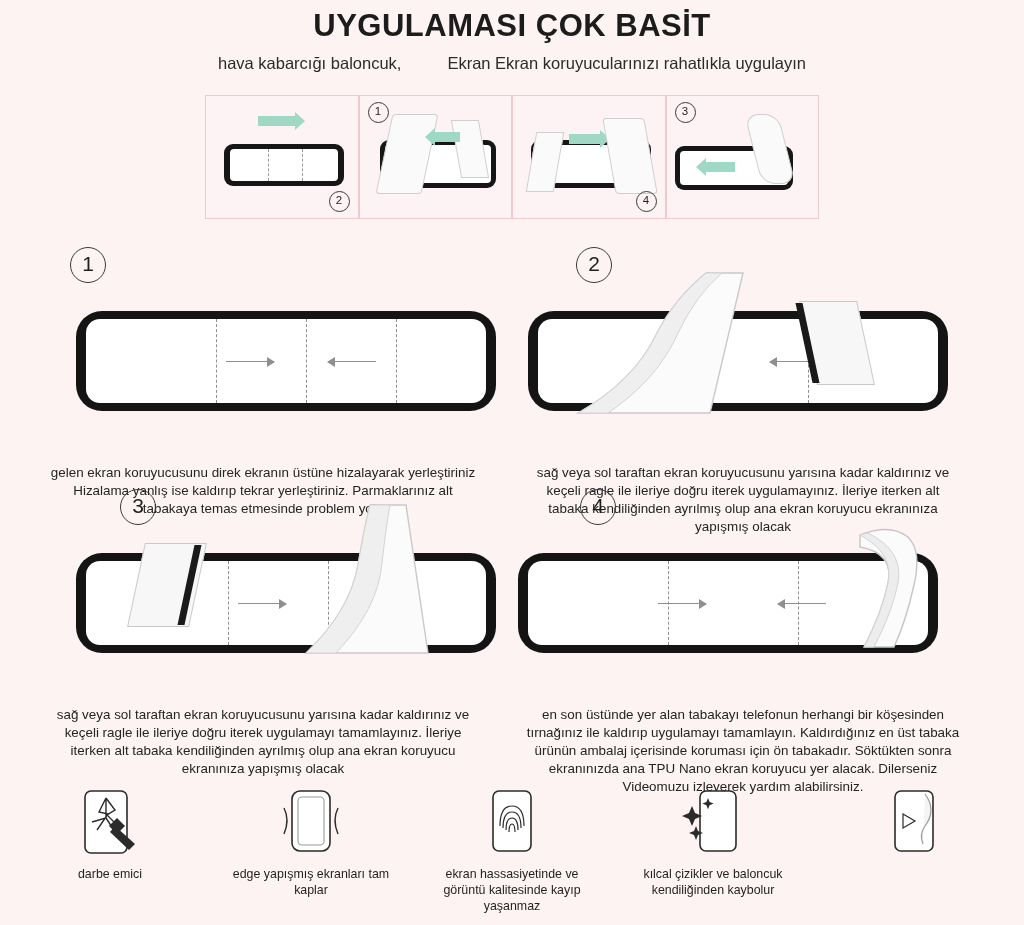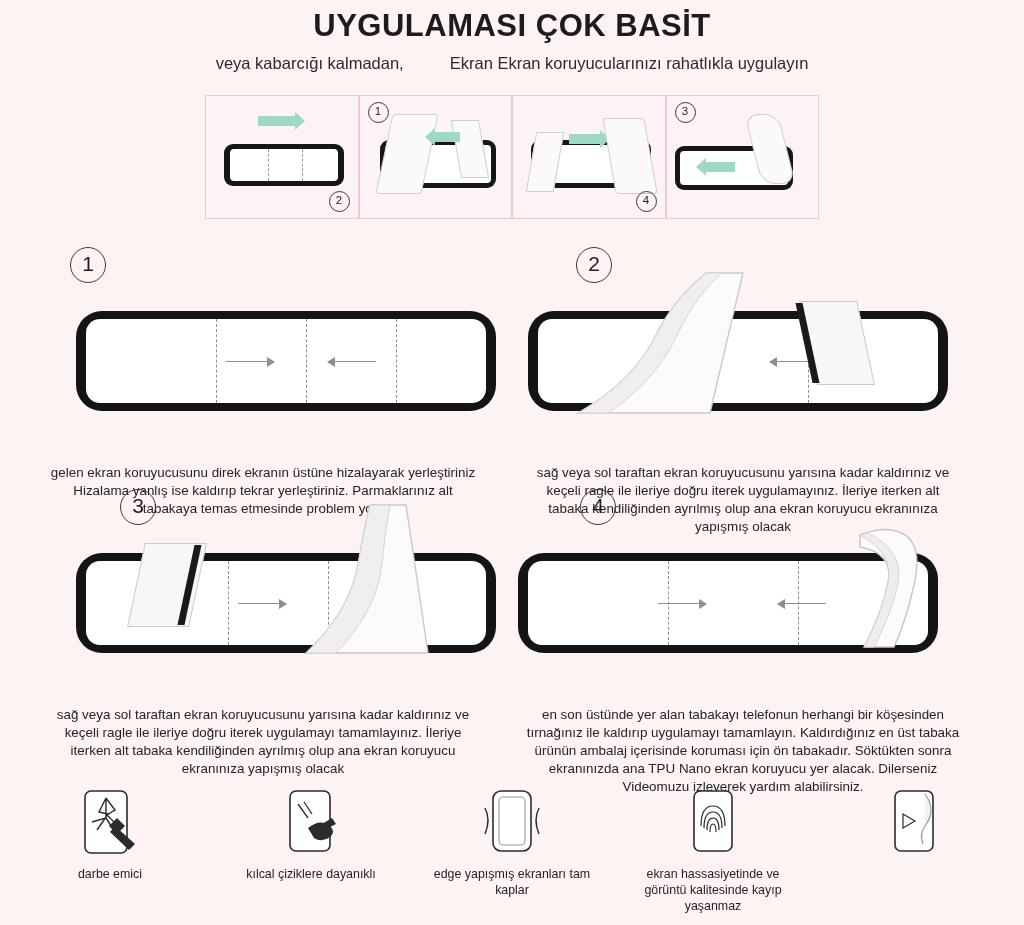--- a/index.html
+++ b/index.html
@@ -212,21 +212,21 @@
   }
   svg { display: block; }
 </style>
 </head>
 <body>
 
 <div class="page">
 
   <div class="title">UYGULAMASI ÇOK BASİT</div>
   <div class="subtitle-row">
-    <span>veya kabarcığı kalmadan,</span>
+    <span>hava kabarcığı baloncuk,</span>
     <span>Ekran Ekran koruyucularınızı rahatlıkla uygulayın</span>
   </div>
 
   <div class="strip">
 
     <div class="cell">
       <div class="num-badge" style="right:8px; bottom:6px;">2</div>
       <div class="mini-phone" style="left:18px; top:48px; width:120px; height:42px;"></div>
       <div class="mini-screen" style="left:24px; top:53px; width:108px; height:32px;"></div>
       <div class="dash-v" style="left:62px; top:53px; height:32px;"></div>
@@ -343,31 +343,20 @@
         <svg width="66" height="70" viewBox="0 0 66 70">
           <rect x="8" y="3" width="42" height="62" rx="6" fill="#fff" stroke="#2b2b2b" stroke-width="1.6"></rect>
           <path d="M29 10 L22 24 L31 26 L20 42 M29 10 L38 22 L30 27 L41 38 M29 10 L29 30 L15 34 M29 30 L42 50" stroke="#2b2b2b" stroke-width="1.4" fill="none"></path>
           <path d="M38 38 L58 56 L52 62 L33 44 Z" fill="#2b2b2b"></path>
           <path d="M32 38 l8 -8 l8 8 l-8 8 z" fill="#2b2b2b"></path>
         </svg>
       </div>
       <div class="flabel">darbe emici</div>
     </div>
 
-    <div class="feature">
-      <div class="ico">
-        <svg width="66" height="70" viewBox="0 0 66 70">
-          <rect x="12" y="3" width="40" height="60" rx="6" fill="#fff" stroke="#2b2b2b" stroke-width="1.6"></rect>
-          <path d="M20 16 L30 30 M26 14 L34 26" stroke="#2b2b2b" stroke-width="1.3"></path>
-          <path d="M30 40 q12 -10 22 -2 q6 6 0 11 q-8 6 -16 1 z" fill="#2b2b2b"></path>
-          <path d="M44 36 l10 -6 l4 6 l-10 5 z" fill="#2b2b2b"></path>
-        </svg>
-      </div>
-      <div class="flabel">kılcal çiziklere dayanıklı</div>
-    </div>
 
     <div class="feature">
       <div class="ico">
         <svg width="66" height="70" viewBox="0 0 66 70">
           <rect x="14" y="3" width="38" height="60" rx="8" fill="#fff" stroke="#2b2b2b" stroke-width="1.6"></rect>
           <rect x="20" y="9" width="26" height="48" rx="4" fill="#fff" stroke="#9a9a9a" stroke-width="1.1"></rect>
           <path d="M6 20 q6 12 0 26" stroke="#2b2b2b" stroke-width="1.4" fill="none"></path>
           <path d="M60 20 q-6 12 0 26" stroke="#2b2b2b" stroke-width="1.4" fill="none"></path>
         </svg>
       </div>
@@ -382,20 +371,31 @@
             <path d="M24 40 q0 -16 9 -16 q9 0 9 16"></path>
             <path d="M27 42 q0 -12 6 -12 q6 0 6 12"></path>
             <path d="M30 44 q0 -8 3 -8 q3 0 3 8"></path>
             <path d="M21 38 q0 -20 12 -20 q12 0 12 20"></path>
           </g>
         </svg>
       </div>
       <div class="flabel">ekran hassasiyetinde ve görüntü kalitesinde kayıp yaşanmaz</div>
     </div>
 
+    <div class="feature">
+      <div class="ico">
+        <svg width="66" height="70" viewBox="0 0 66 70">
+          <rect x="20" y="3" width="36" height="60" rx="6" fill="#fff" stroke="#2b2b2b" stroke-width="1.6"></rect>
+          <path d="M12 18 l3 7 l7 3 l-7 3 l-3 7 l-3 -7 l-7 -3 l7 -3 z" fill="#2b2b2b"></path>
+          <path d="M16 38 l2 5 l5 2 l-5 2 l-2 5 l-2 -5 l-5 -2 l5 -2 z" fill="#2b2b2b"></path>
+          <path d="M28 10 l1.6 4 l4 1.6 l-4 1.6 l-1.6 4 l-1.6 -4 l-4 -1.6 l4 -1.6 z" fill="#2b2b2b"></path>
+        </svg>
+      </div>
+      <div class="flabel">kılcal çizikler ve baloncuk kendiliğinden kaybolur</div>
+    </div>
 
     <div class="feature">
       <div class="ico">
         <svg width="66" height="70" viewBox="0 0 66 70">
           <rect x="14" y="3" width="38" height="60" rx="6" fill="#fff" stroke="#2b2b2b" stroke-width="1.6"></rect>
           <path d="M44 6 q12 16 0 32 q-6 8 -2 18" fill="#f4f4f4" stroke="#9a9a9a" stroke-width="1.2"></path>
           <path d="M22 26 l12 7 l-12 7 z" fill="#fff" stroke="#2b2b2b" stroke-width="1.2"></path>
         </svg>
       </div>
     </div>

